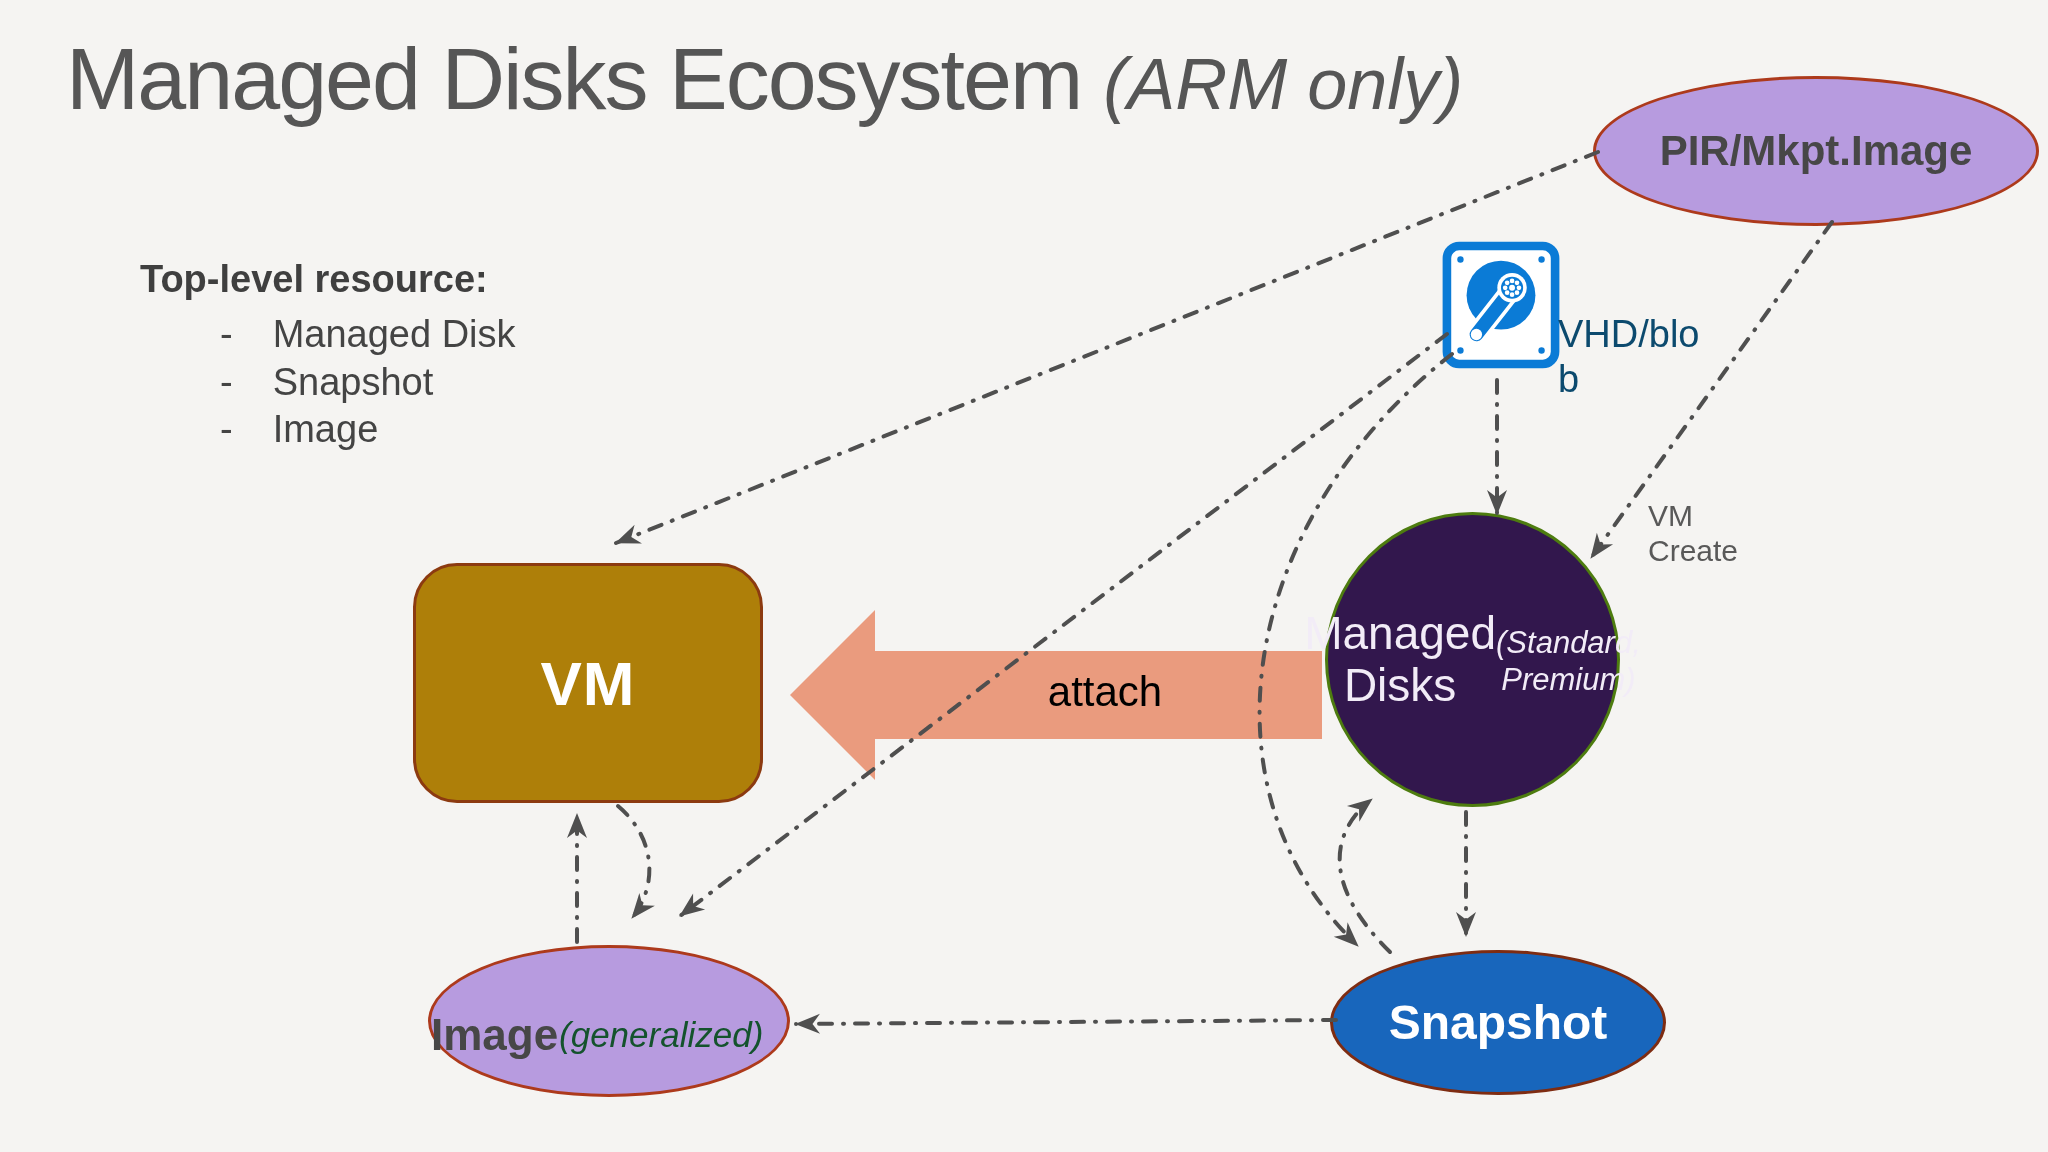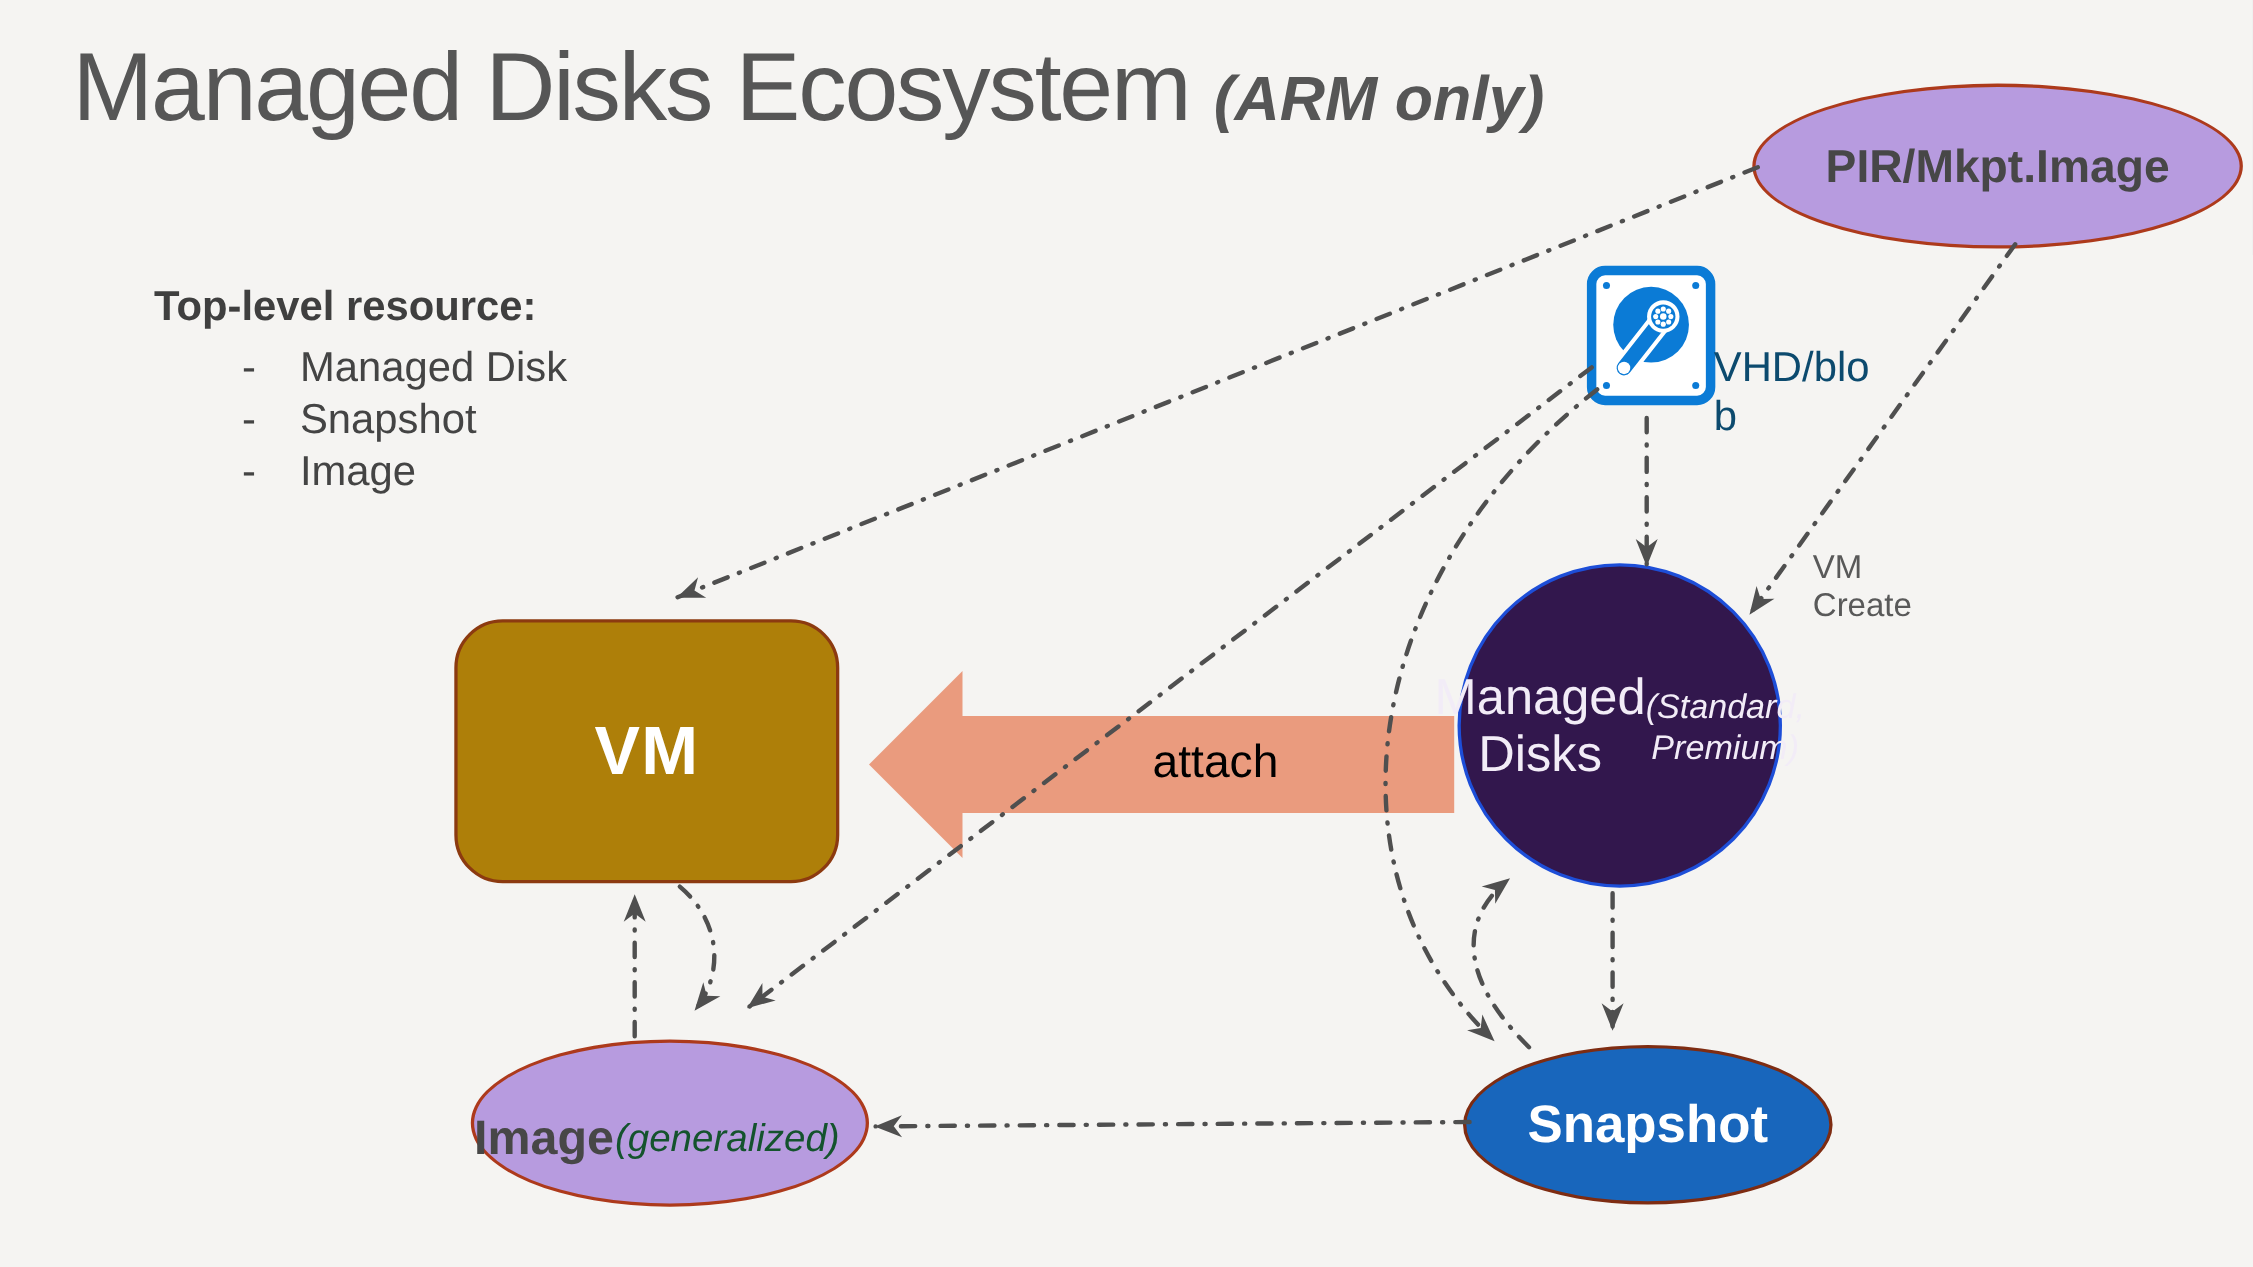--- a/index.html
+++ b/index.html
@@ -4,21 +4,21 @@
 <style>
   html,body{margin:0;padding:0;background:#e8e8e8;}
   .stage{
     position:relative;width:2048px;height:1152px;overflow:hidden;
     background:#f5f4f2;
     font-family:"Liberation Sans","DejaVu Sans",sans-serif;
   }
   
   .title{position:absolute;left:66px;top:28px;color:#565656;white-space:nowrap;}
   .title-main{font-size:88px;font-weight:300;letter-spacing:-2px;}
-  .title-suffix{font-size:57px;font-style:italic;font-weight:700;margin-left:22px;color:#565656;}
+  .title-suffix{font-size:72px;font-style:italic;font-weight:400;margin-left:22px;color:#565656;}
   
   .toplevel{position:absolute;left:140px;top:258px;color:#3f3f3f;}
   .tl-head{font-size:38px;font-weight:bold;margin-bottom:10px;}
   .tl-item{font-size:38px;color:#444;margin-left:80px;line-height:1.25;}
   .tl-item::before{content:"-";margin-right:40px;}
   
   .node{position:absolute;display:flex;flex-direction:row;align-items:center;justify-content:center;text-align:center;box-sizing:border-box;}
   
   .pir{left:1593px;top:76px;width:446px;height:150px;border-radius:50%;
        background:#b79bdf;border:3px solid #ad3a1c;color:#474747;}
@@ -26,21 +26,21 @@
   
   .vhd-icon{position:absolute;left:1442px;top:240px;width:118px;height:130px;}
   .vhd-label{position:absolute;left:1530px;top:312px;width:152px;font-size:38px;color:#0c4a6e;
              line-height:1.18;word-break:break-all;margin-left:28px;}
   
   .vm{left:413px;top:563px;width:350px;height:240px;border-radius:44px;
       background:#ae7f09;border:3px solid #8c3a10;}
   .vm .label{font-size:62px;font-weight:bold;color:#ffffff;letter-spacing:1px;}
   
   .md{left:1325px;top:512px;width:295px;height:295px;border-radius:50%;
-      background:#32174d;border:3px solid #1d4ed8;color:#f2ecf7;}
+      background:#32174d;border:3px solid #4d7c0f;color:#f2ecf7;}
   .md .name{font-size:46px;line-height:1.13;width:230px;}
   .md .sub{font-size:31px;font-style:italic;line-height:1.18;width:180px;margin-top:4px;}
   
   .imgnode{left:428px;top:945px;width:362px;height:152px;border-radius:50%;
       background:#b79bdf;border:3px solid #ad3a1c;color:#474747;
       justify-content:flex-start;padding-top:28px;overflow:visible;}
   .imgnode .name{font-size:44px;font-weight:bold;line-height:1.05;}
   .imgnode .sub{font-size:35px;font-style:italic;line-height:1.2;width:206px;word-break:break-all;color:#14532d;}
   
   .snap{left:1330px;top:950px;width:336px;height:145px;border-radius:50%;

